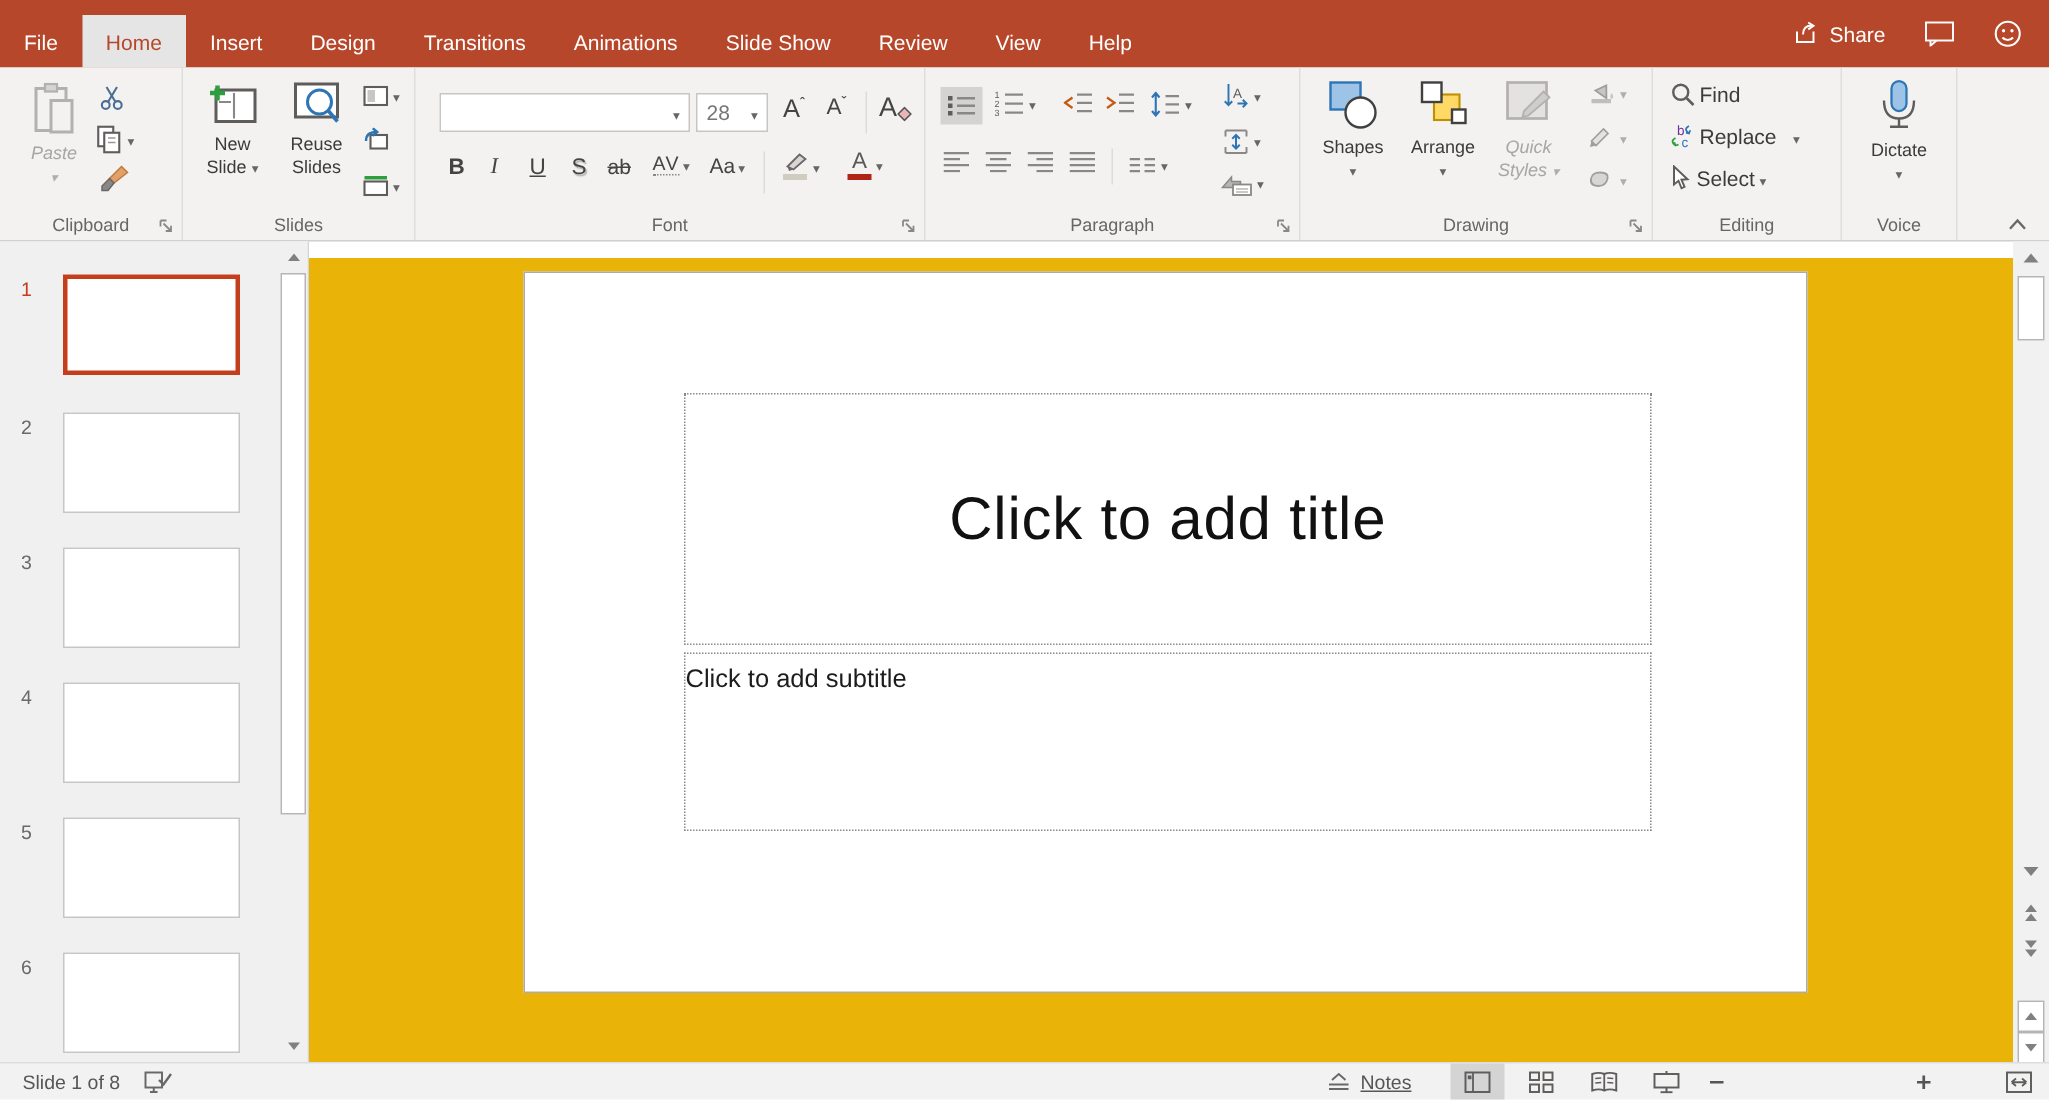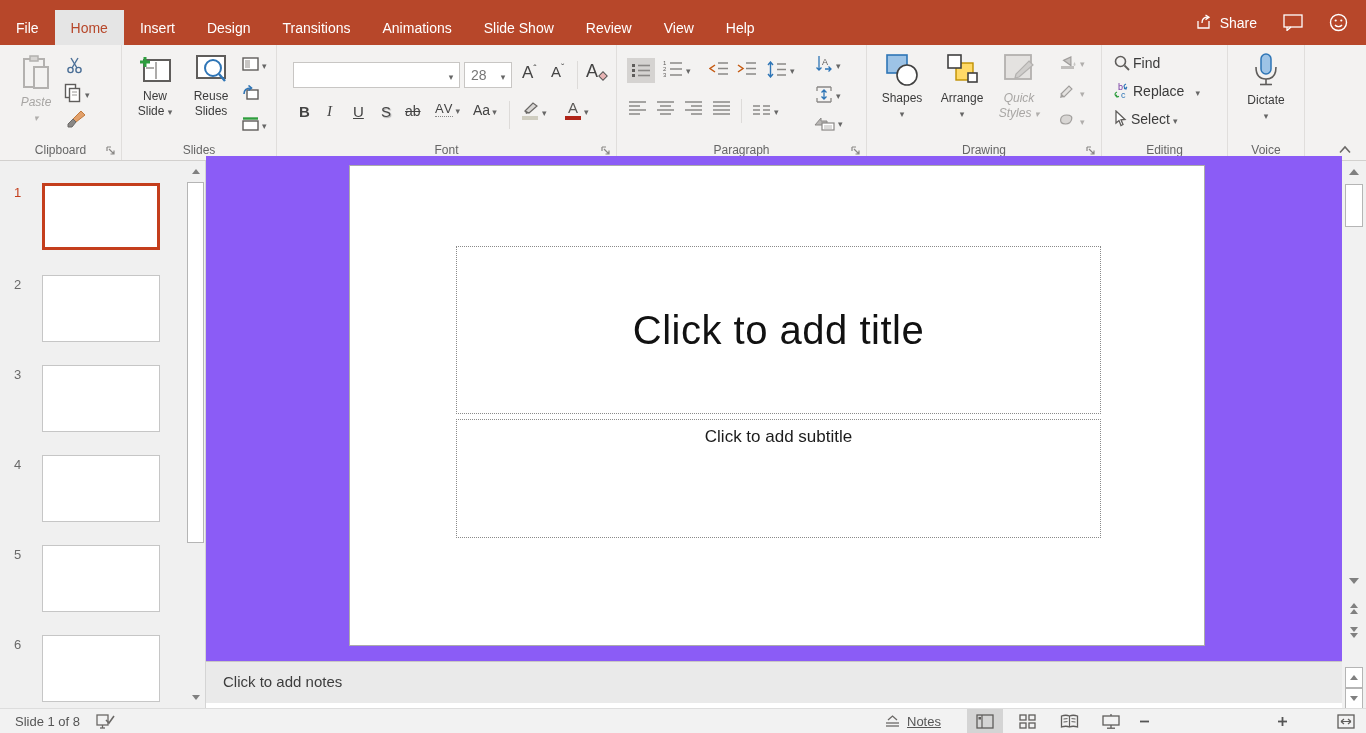--- a/index.html
+++ b/index.html
@@ -42,29 +42,29 @@
   .leftpanel { position:absolute; left:0; top:161px; width:206px; height:547px;
     background:#f0f0f0; border-right:1px solid #d4d4d4; }
   .thumb-item { position:absolute; left:0; width:186px; }
   .thumb-num { position:absolute; left:14px; top:2px; font-size:13px; color:#6a6a6a; }
   .thumb-num.sel { color:#C43E1C; }
   .thumb-box { position:absolute; left:42px; top:0; width:118px; height:67px;
     background:#fff; border:1px solid #c6c6c6; }
   .thumb-box.sel { border:3px solid #C43E1C; }
   .panel-scroll { position:absolute; left:186px; top:0; width:19px; height:547px; background:#f0f0f0; }
 
-  .canvas { position:absolute; left:206px; top:156px; width:1136px; height:547px; background:#8b5cf6; }
+  .canvas { position:absolute; left:206px; top:172px; width:1136px; height:547px; background:#eab308; }
   .slide { position:absolute; left:143px; top:9px; width:856px; height:481px;
     background:#fff; border:1px solid #ababab; }
   .ph { position:absolute; border:1px dotted #8a8a8a; }
   .ph-title { left:106px; top:80px; width:645px; height:168px;
     display:flex; align-items:center; justify-content:center;
     font-size:40px; font-weight:300; color:#111; letter-spacing:.5px; }
   .ph-sub { left:106px; top:253px; width:645px; height:119px;
-    text-align:center; font-size:17px; color:#1c1c1c; padding-top:7px; }
+    font-size:17px; color:#1c1c1c; padding-top:7px; }
   .notespane { position:absolute; left:0; top:505px; width:1136px; height:42px;
     background:#eaeaea; border-top:1px solid #c9c7c5; font-size:15px; color:#3d3d3d;
     padding:11px 0 0 17px; }
 
   .mainscroll { position:absolute; left:1342px; top:161px; width:24px; height:547px; background:#f1f1f1; }
   .sc-btn { position:absolute; left:3px; width:18px; display:flex; align-items:center; justify-content:center; }
   .sc-thumb { position:absolute; left:3px; width:18px; background:#fff; border:1px solid #b5b5b5; }
   .tri-up { width:0; height:0; border-left:5px solid transparent; border-right:5px solid transparent;
     border-bottom:6px solid #808080; }
   .tri-down { width:0; height:0; border-left:5px solid transparent; border-right:5px solid transparent;
@@ -560,23 +560,20 @@
 
 <div class="canvas">
   <div class="slide">
     <div class="ph ph-title">
       <span>Click to add title</span>
     </div>
     <div class="ph ph-sub">
       <span>Click to add subtitle</span>
     </div>
   </div>
-  <div class="notespane">
-    <span>Click to add notes</span>
-  </div>
 </div>
 
 <div class="mainscroll">
   <div class="sc-btn" style="top:3px; height:16px;">
       <div class="tri-up"></div>
     </div>
   <div class="sc-thumb" style="top:23px; height:43px;"></div>
   <div class="sc-btn" style="top:412px; height:16px;">
       <div class="tri-down"></div>
     </div>

